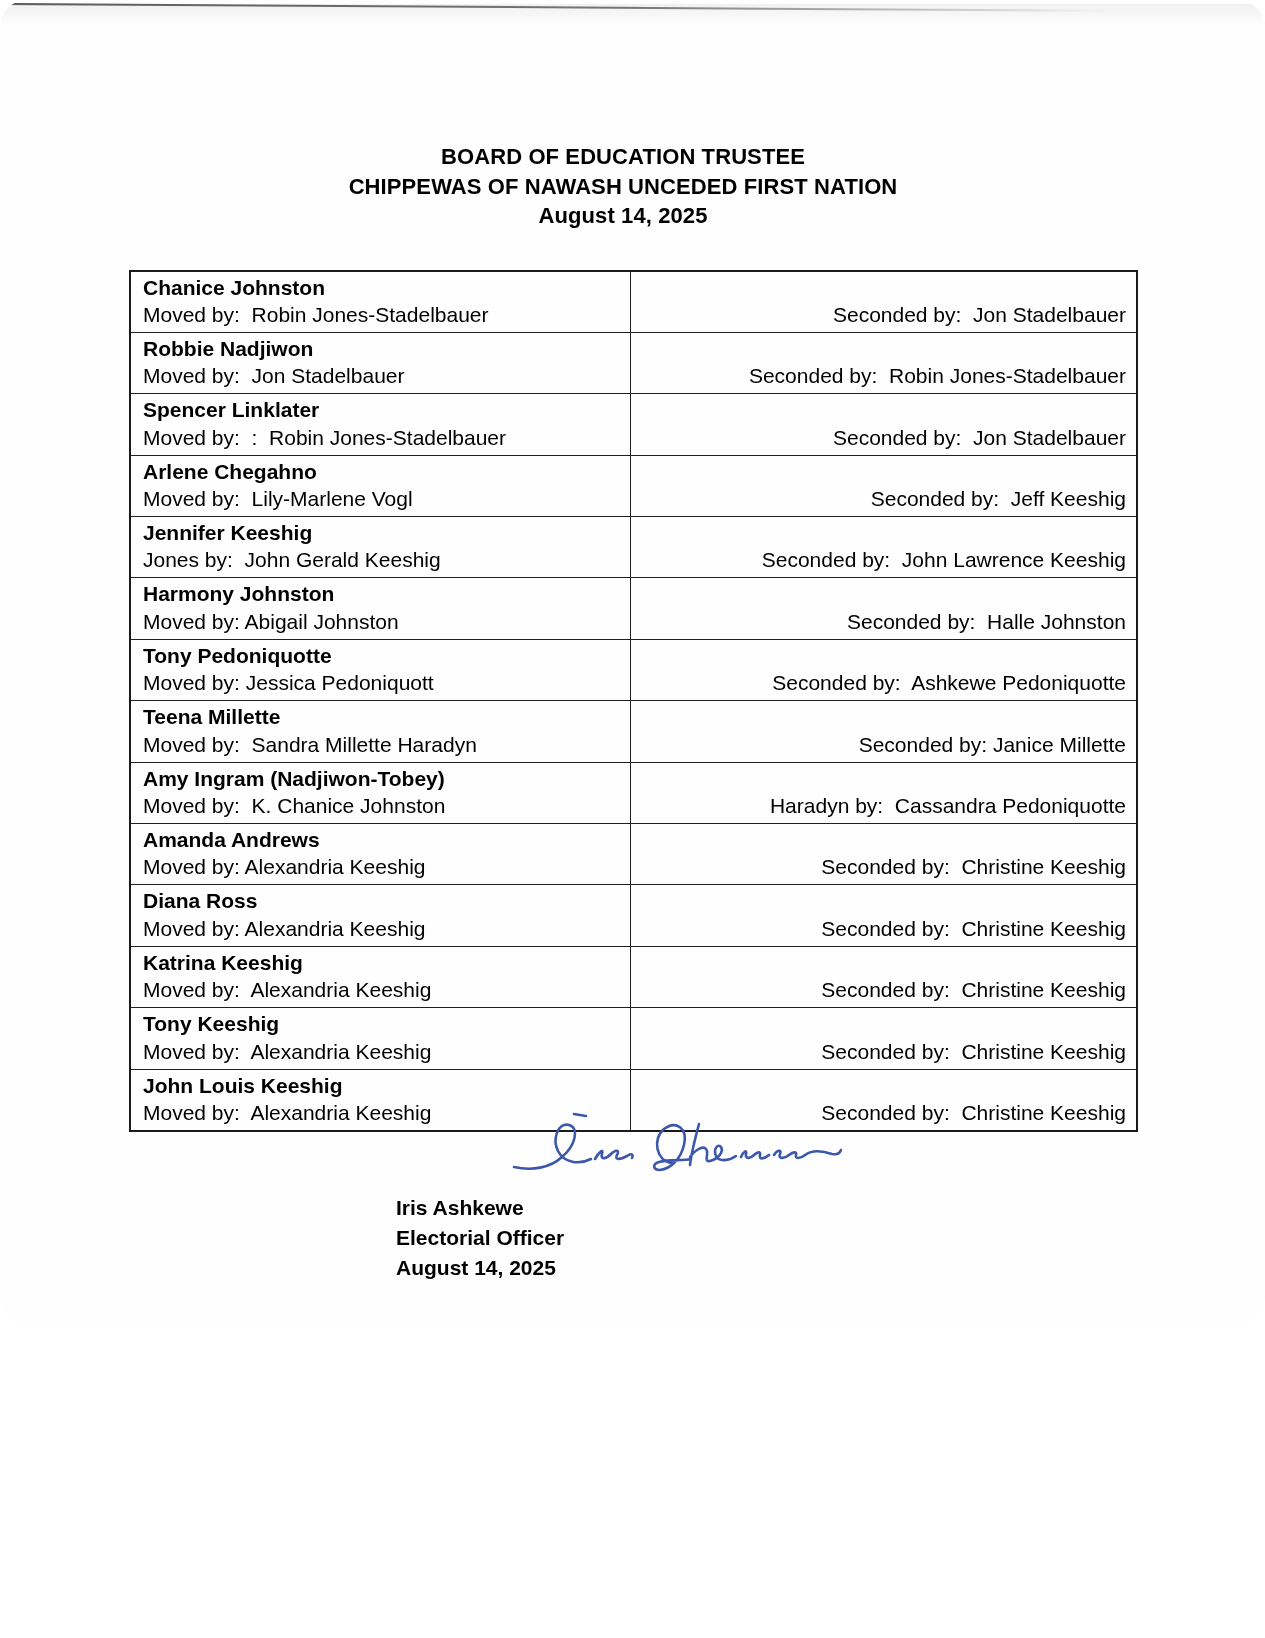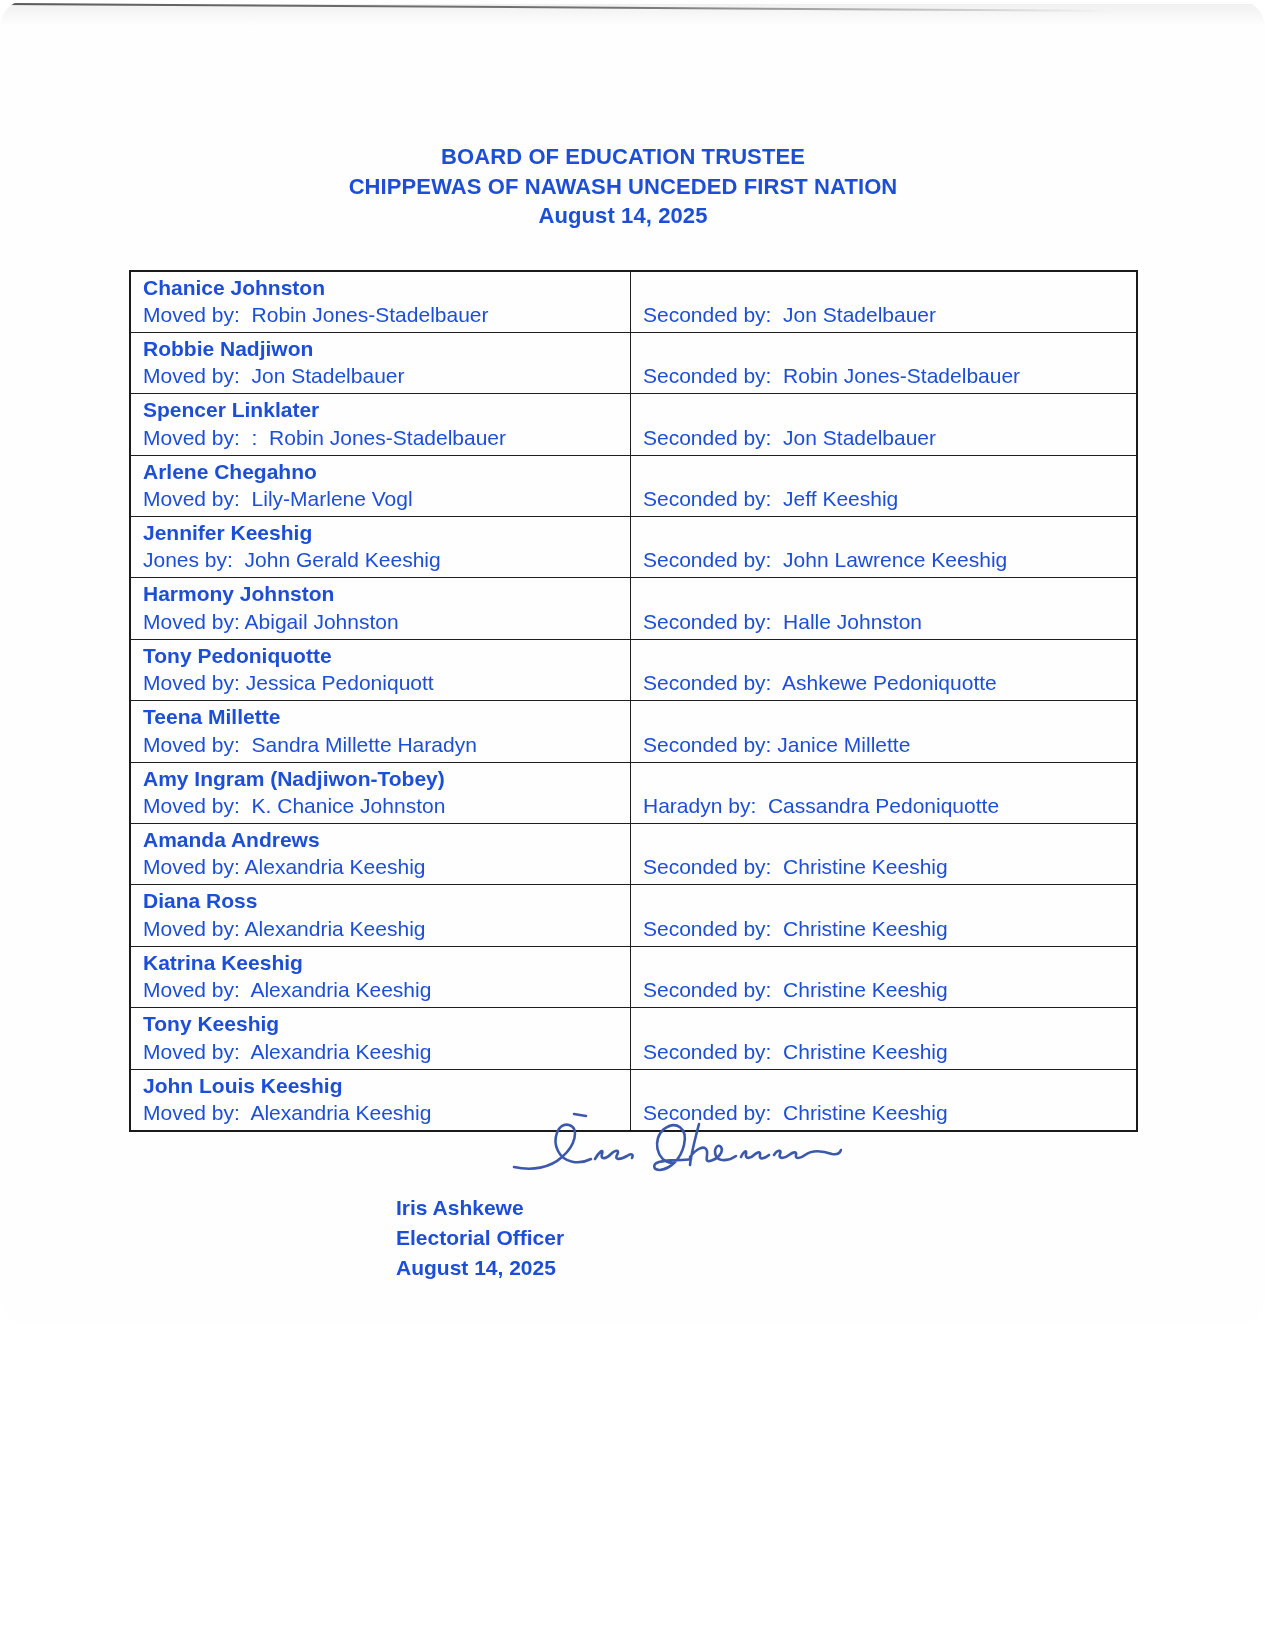--- a/index.html
+++ b/index.html
@@ -7,21 +7,21 @@
     padding: 0;
     background: #ffffff;
   }
   .page {
     position: relative;
     width: 1265px;
     height: 1324px;
     background: #fefefe;
     overflow: hidden;
     font-family: "Liberation Sans", sans-serif;
-    color: #1d4ed8;
+    color: #000000;
     border-radius: 27px;
   }
   
   .scan-line {
     position: absolute;
     top: 3px;
     left: 0;
     width: 1135px;
     height: 2px;
     background: linear-gradient(to right, #4a4a4a 0%, #6a6a6a 55%, rgba(120,120,120,0) 98%);
@@ -63,21 +63,21 @@
     margin: 39px 0 0 129px;
     border: 2px solid #1a1a1a;
     padding-left: 24px;
   }
   table.candidates td {
     border: 1px solid #1f1f1f;
     padding: 0;
     vertical-align: top;
   }
   td.col-left  { width: 499px; }
-  td.col-right { width: 505px; }
+  td.col-right { width: 505px; text-align: right; }
   .cell {
     box-sizing: border-box;
     height: 60.4px;
     display: flex;
     flex-direction: column;
     justify-content: space-between;
     padding: 3px 10px 4px 12px;
     font-size: 21px;
     line-height: 26px;
   }

